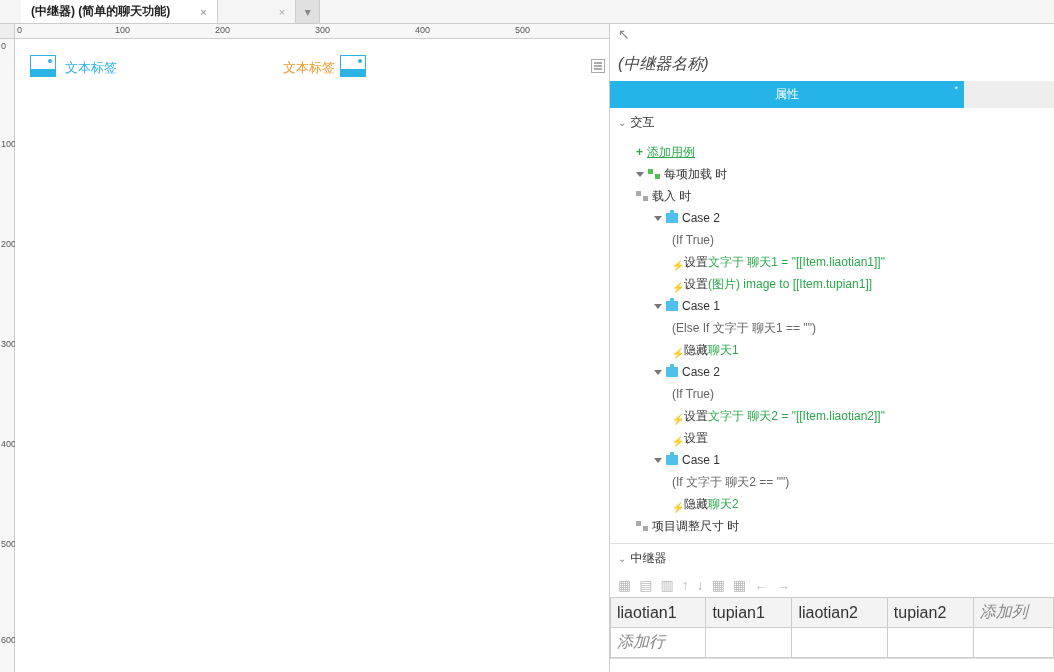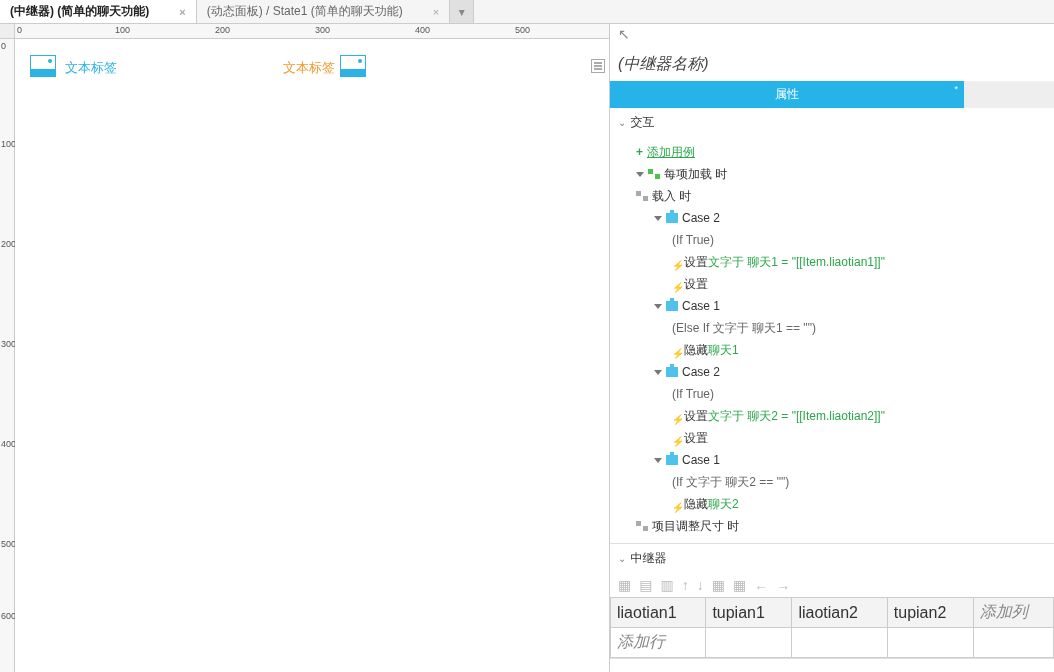--- a/index.html
+++ b/index.html
@@ -1,20 +1,20 @@
 <!DOCTYPE html>
 <html><head>
 <meta charset="utf-8">
 <style>
   * { box-sizing: border-box; margin: 0; padding: 0; }
   body { font-family: Arial, "Microsoft YaHei", sans-serif; font-size: 12px; color: #333; background: #fff; width: 1054px; height: 672px; overflow: hidden; position: relative; }
 
   
   .tabs { display: flex; height: 24px; background: #f5f5f5; border-bottom: 1px solid #ccc; }
-  .tab { display: flex; align-items: center; padding: 0 10px; border-right: 1px solid #ccc; position: relative; cursor: pointer; color: #666; }
+  .tab { display: flex; align-items: center; padding: 0 10px; border-right: 1px solid #ccc; position: relative; cursor: pointer; color: #666; margin-left: 21px; }
   .tab.active { background: #fff; color: #222; font-weight: bold; }
   .tab .close { margin-left: 30px; color: #aaa; font-size: 11px; }
   .tab-dropdown { width: 24px; display: flex; align-items: center; justify-content: center; background: #e0e0e0; border-right: 1px solid #ccc; color: #888; }
 
   
   .main { display: flex; height: calc(100% - 24px); }
   .canvas-area { width: 610px; background: #fff; position: relative; border-right: 1px solid #ccc; }
   .inspector { flex: 1; display: flex; flex-direction: column; background: #fff; }
 
   
@@ -83,21 +83,20 @@
 </style>
 </head>
 <body>
 
 <div class="tabs">
   <div class="tab active">
     <span>(中继器) (简单的聊天功能)</span>
     <span class="close">×</span>
   </div>
   <div class="tab">
-    <span>(动态面板) / State1 (简单的聊天功能)</span>
     <span class="close">×</span>
   </div>
   <div class="tab-dropdown">▾</div>
 </div>
 
 <div class="main">
 
   <div class="canvas-area">
     <div class="canvas-corner"></div>
     <div class="ruler-h">
@@ -108,21 +107,21 @@
       <span style="left:400px">400</span>
       <span style="left:500px">500</span>
     </div>
     <div class="ruler-v">
       <span style="top:2px">0</span>
       <span style="top:100px">100</span>
       <span style="top:200px">200</span>
       <span style="top:300px">300</span>
       <span style="top:400px">400</span>
       <span style="top:500px">500</span>
-      <span style="top:572px">600</span>
+      <span style="top:596px">600</span>
     </div>
     <div class="canvas">
       <div class="img-widget" style="left:15px; top:16px;"></div>
       <div class="text-label" style="left:50px; top:20px;">文本标签</div>
       <div class="text-label orange" style="left:268px; top:20px;">文本标签</div>
       <div class="img-widget" style="left:325px; top:16px;"></div>
       <div class="note-icon" style="top:20px;"></div>
     </div>
   </div>
 
@@ -168,20 +167,21 @@
         </div>
         <div class="row indent3 gray">(If True)</div>
         <div class="row indent3">
           <span class="bolt-icon"></span>
           <span class="plain">设置 </span>
           <span class="action-green">文字于 聊天1 = "[[Item.liaotian1]]"</span>
         </div>
         <div class="row indent3">
           <span class="bolt-icon"></span>
           <span class="plain">设置 </span>
+          <span class="action-green">(图片) image to [[Item.tupian1]]</span>
         </div>
 
         <div class="row indent2">
           <span class="caret-tree"></span>
           <span class="case-icon"></span>
           <span class="plain">Case 1</span>
         </div>
         <div class="row indent3 gray">(Else If 文字于 聊天1 == "")</div>
         <div class="row indent3">
           <span class="bolt-icon"></span>

